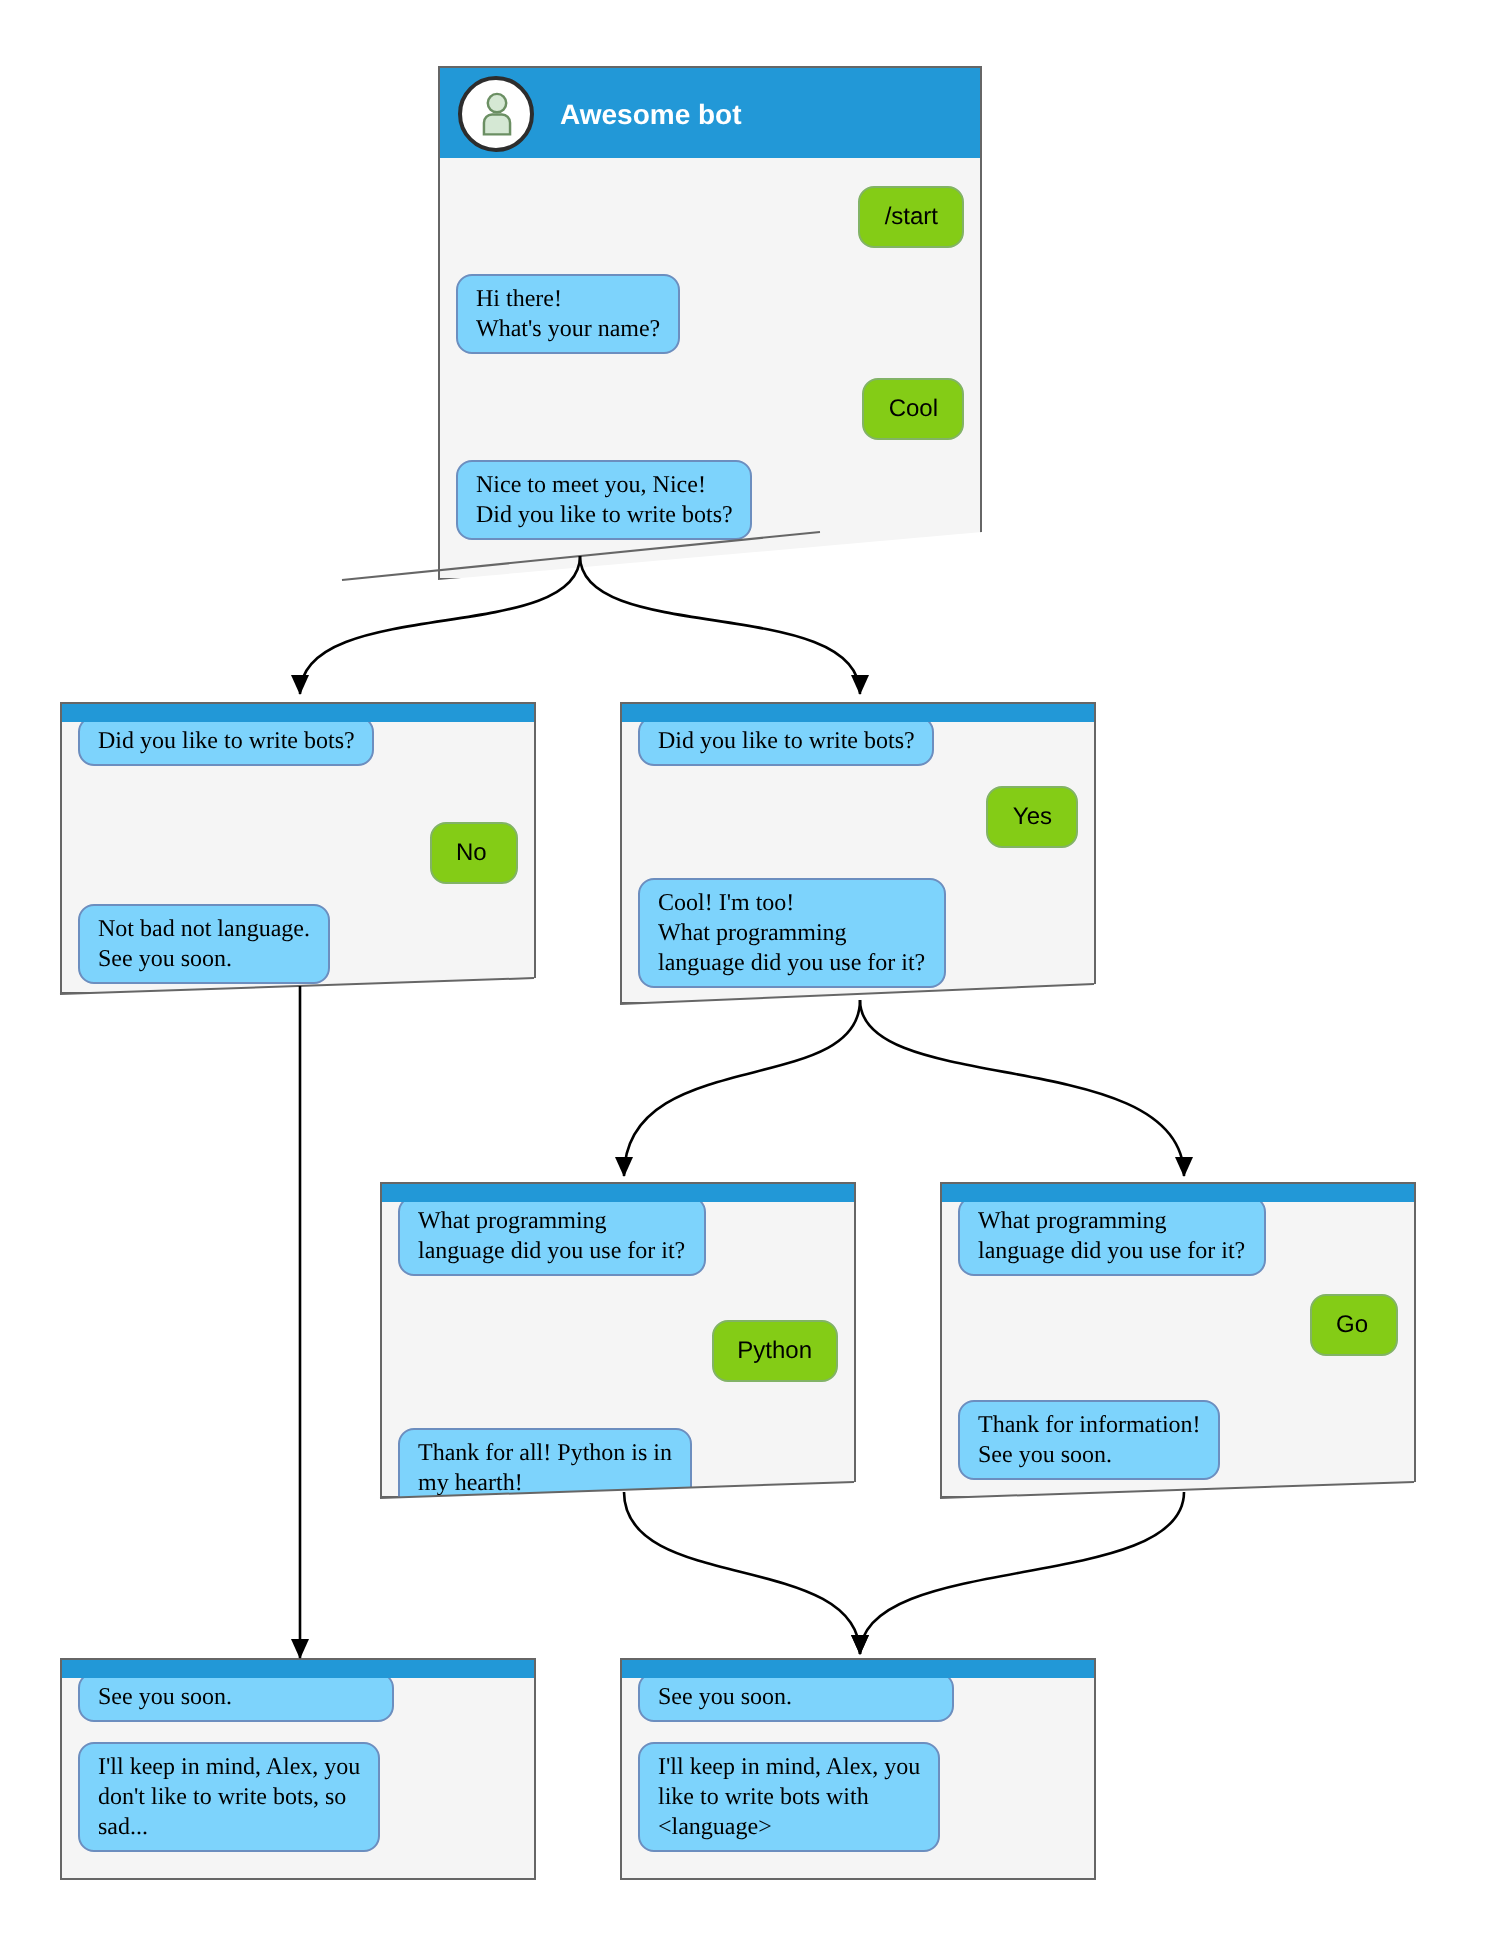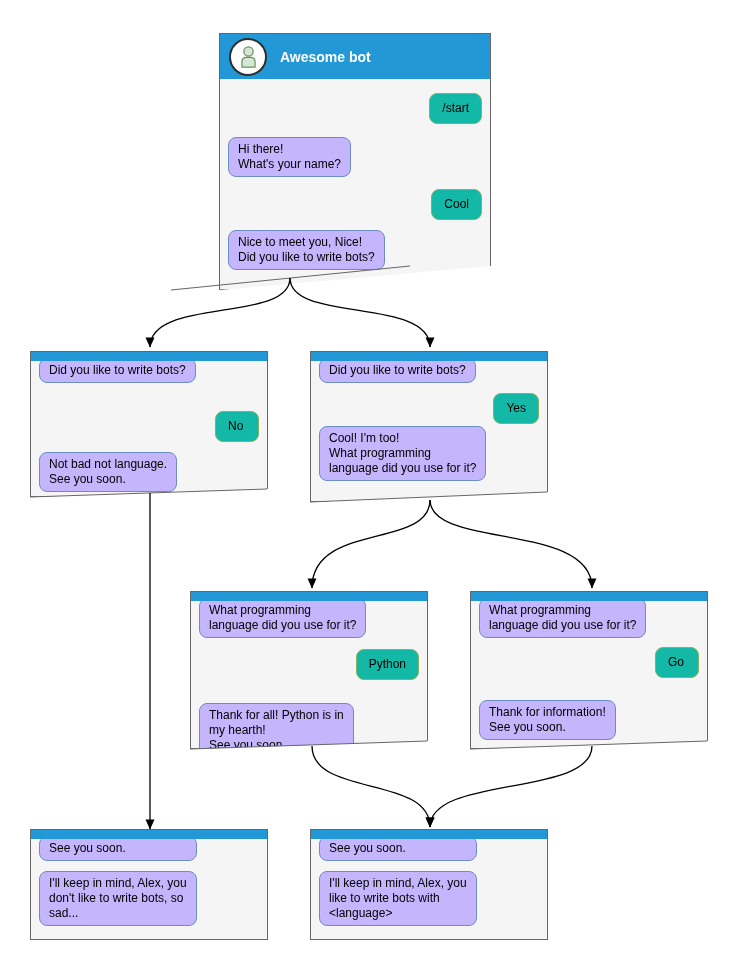--- a/index.html
+++ b/index.html
@@ -7,22 +7,22 @@
           font-family:"Liberation Sans",sans-serif;overflow:hidden;}
   .window{position:absolute;background:#f5f5f5;border:1px solid #666;box-sizing:border-box;}
   .titlebar{position:relative;z-index:2;height:45px;background:#2298d7;display:flex;align-items:center;gap:13px;padding-left:9px;}
   .avatar{width:38px;height:38px;border-radius:50%;background:#fff;border:2px solid #2d2d2d;
           display:flex;align-items:center;justify-content:center;box-sizing:border-box;flex:0 0 auto;}
   .title{color:#fff;font-weight:bold;font-size:14px;}
   .bar{position:relative;z-index:2;height:9px;background:#2298d7;}
   .msgs{position:relative;z-index:1;padding:0 8px;}
   .msg{width:fit-content;max-width:176px;border-radius:8px;font-size:12px;line-height:15px;
        color:#000;white-space:pre-line;box-sizing:border-box;}
-  .msg.bot{background:#c4b5fd;border:1px solid #6c8ebf;padding:4px 9px;}
-  .msg.user{background:#14b8a6;border:1px solid #82b366;padding:7px 12px;min-width:44px;
+  .msg.bot{background:#7dd3fc;border:1px solid #6c8ebf;padding:4px 9px;font-family:Liberation Serif, serif;}
+  .msg.user{background:#84cc16;border:1px solid #82b366;padding:7px 12px;min-width:44px;
             margin-left:auto;text-align:left;}
   .msg.first{margin-top:-3px;}
   .overlay{position:absolute;left:0;top:0;z-index:5;pointer-events:none;}
   .edge{fill:none;stroke:#000;stroke-width:1.3;}
   .cut{fill:none;stroke:#666;stroke-width:1;}
 </style>
 </head>
 <body>
 
 <div class="canvas">
@@ -55,32 +55,32 @@
       <div class="msg bot" style="margin-top:10px">Not bad not language.
 See you soon.</div>
     </div>
   </div>
 
   <div class="window" style="left:310px;top:351px;width:238px;height:151px;clip-path:polygon(0 0,100% 0,100% calc(100% - 10px),0 100%);">
     <div class="bar"></div>
     <div class="msgs">
       <div class="msg bot first">Did you like to write bots?</div>
       <div class="msg user" style="margin-top:10px">Yes</div>
-      <div class="msg bot" style="margin-top:2px">Cool! I'm too!
+      <div class="msg bot" style="margin-top:15px">Cool! I'm too!
 What programming
 language did you use for it?</div>
     </div>
   </div>
 
   <div class="window" style="left:190px;top:591px;width:238px;height:158px;clip-path:polygon(0 0,100% 0,100% calc(100% - 8px),0 100%);">
     <div class="bar"></div>
     <div class="msgs">
       <div class="msg bot first">What programming
 language did you use for it?</div>
-      <div class="msg user" style="margin-top:11px">Python</div>
+      <div class="msg user" style="margin-top:22px">Python</div>
       <div class="msg bot" style="margin-top:23px">Thank for all! Python is in
 my hearth!
 See you soon.</div>
     </div>
   </div>
 
   <div class="window" style="left:470px;top:591px;width:238px;height:158px;clip-path:polygon(0 0,100% 0,100% calc(100% - 8px),0 100%);">
     <div class="bar"></div>
     <div class="msgs">
       <div class="msg bot first">What programming

